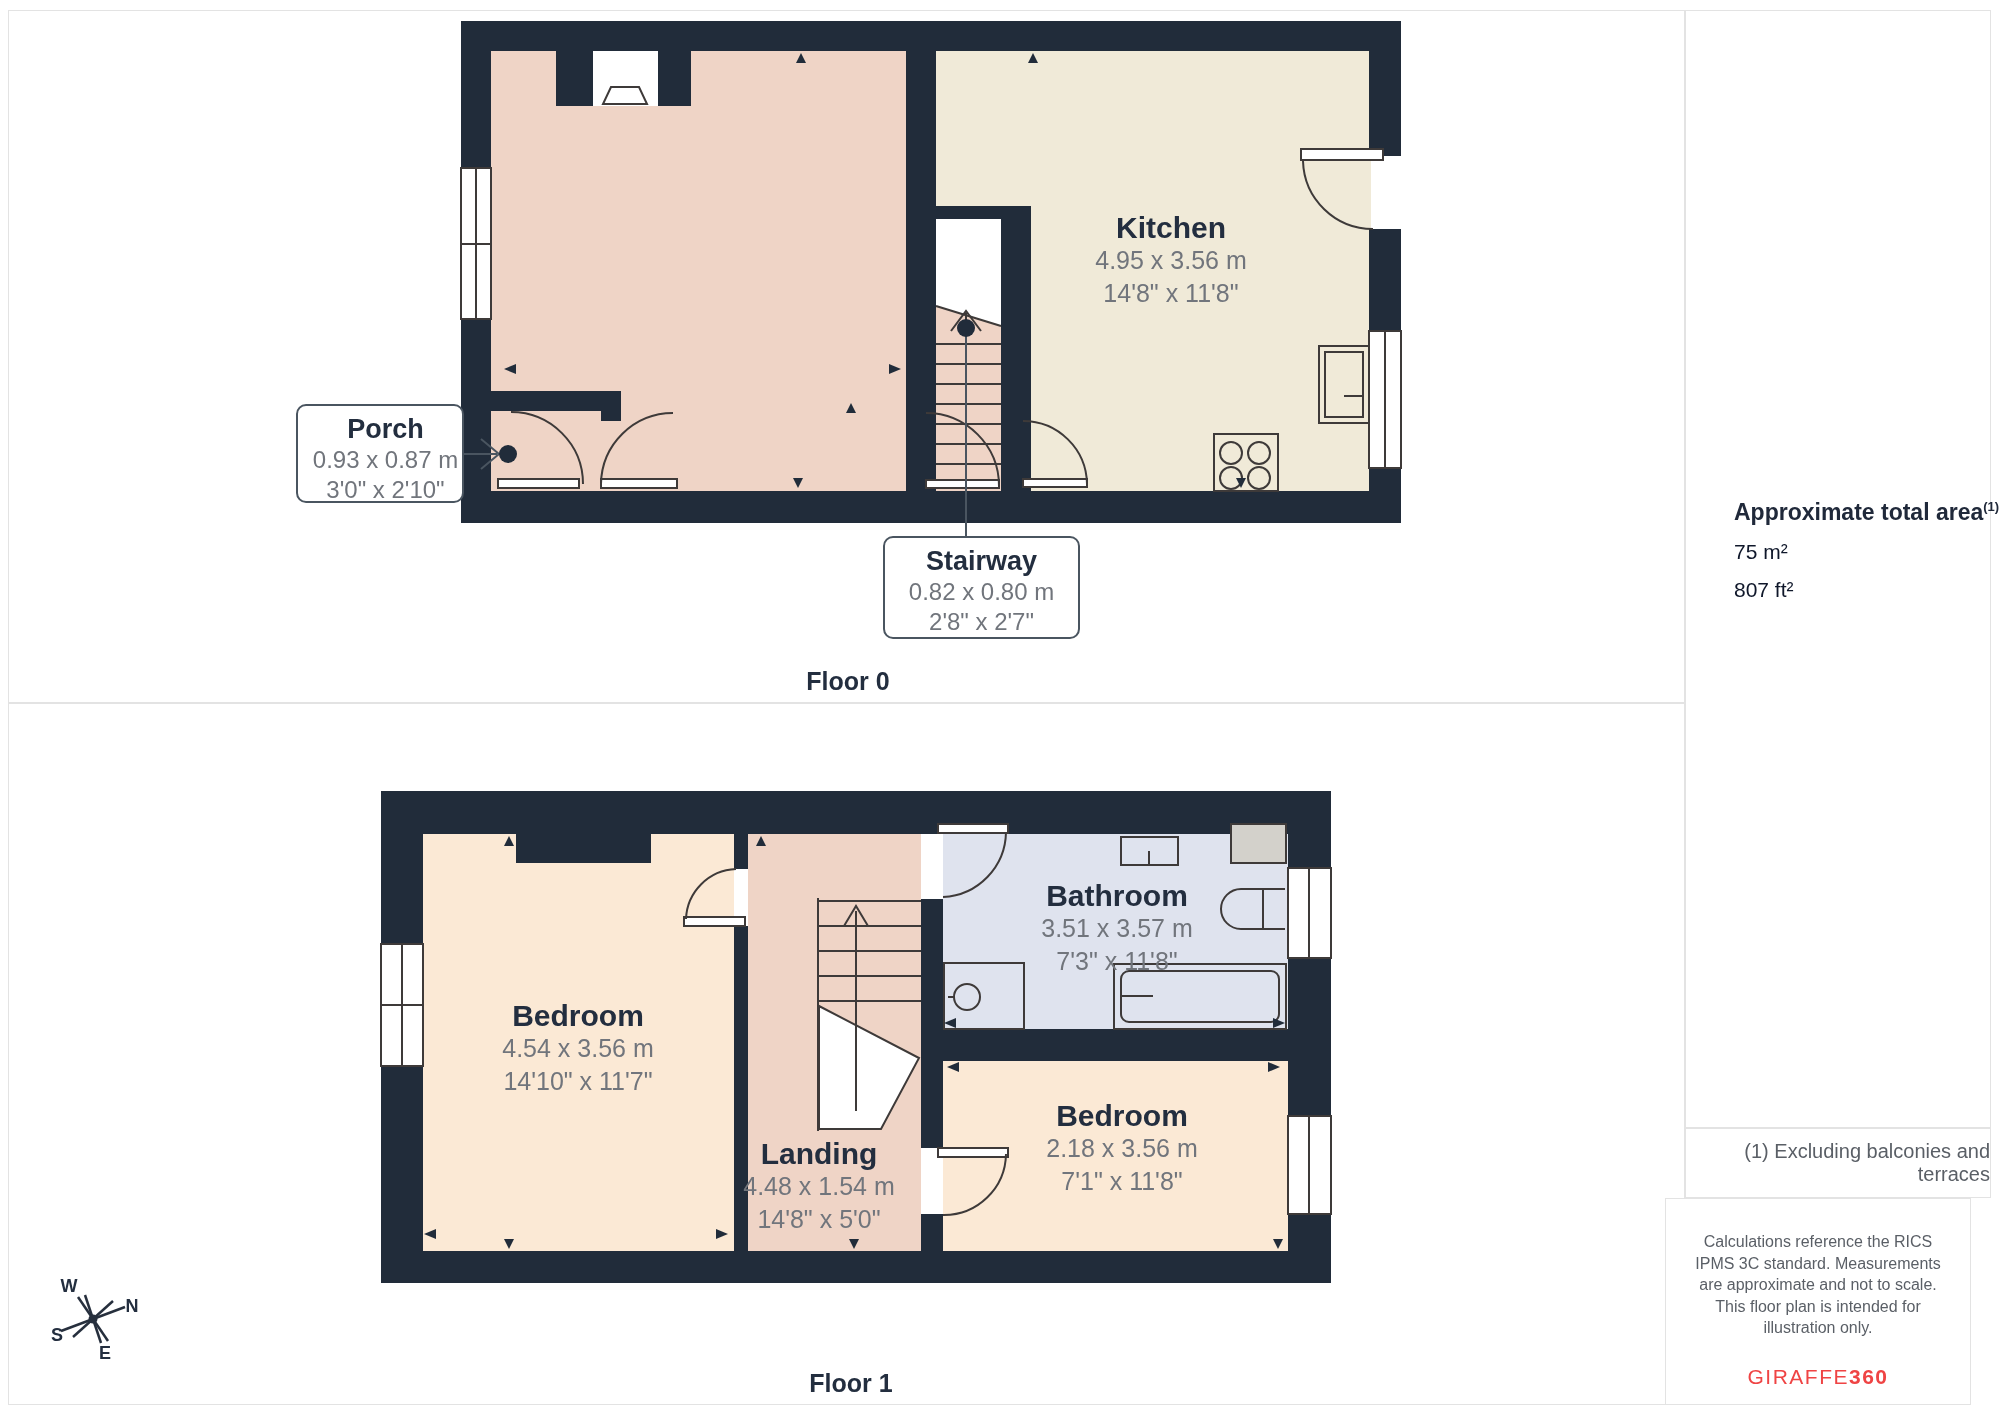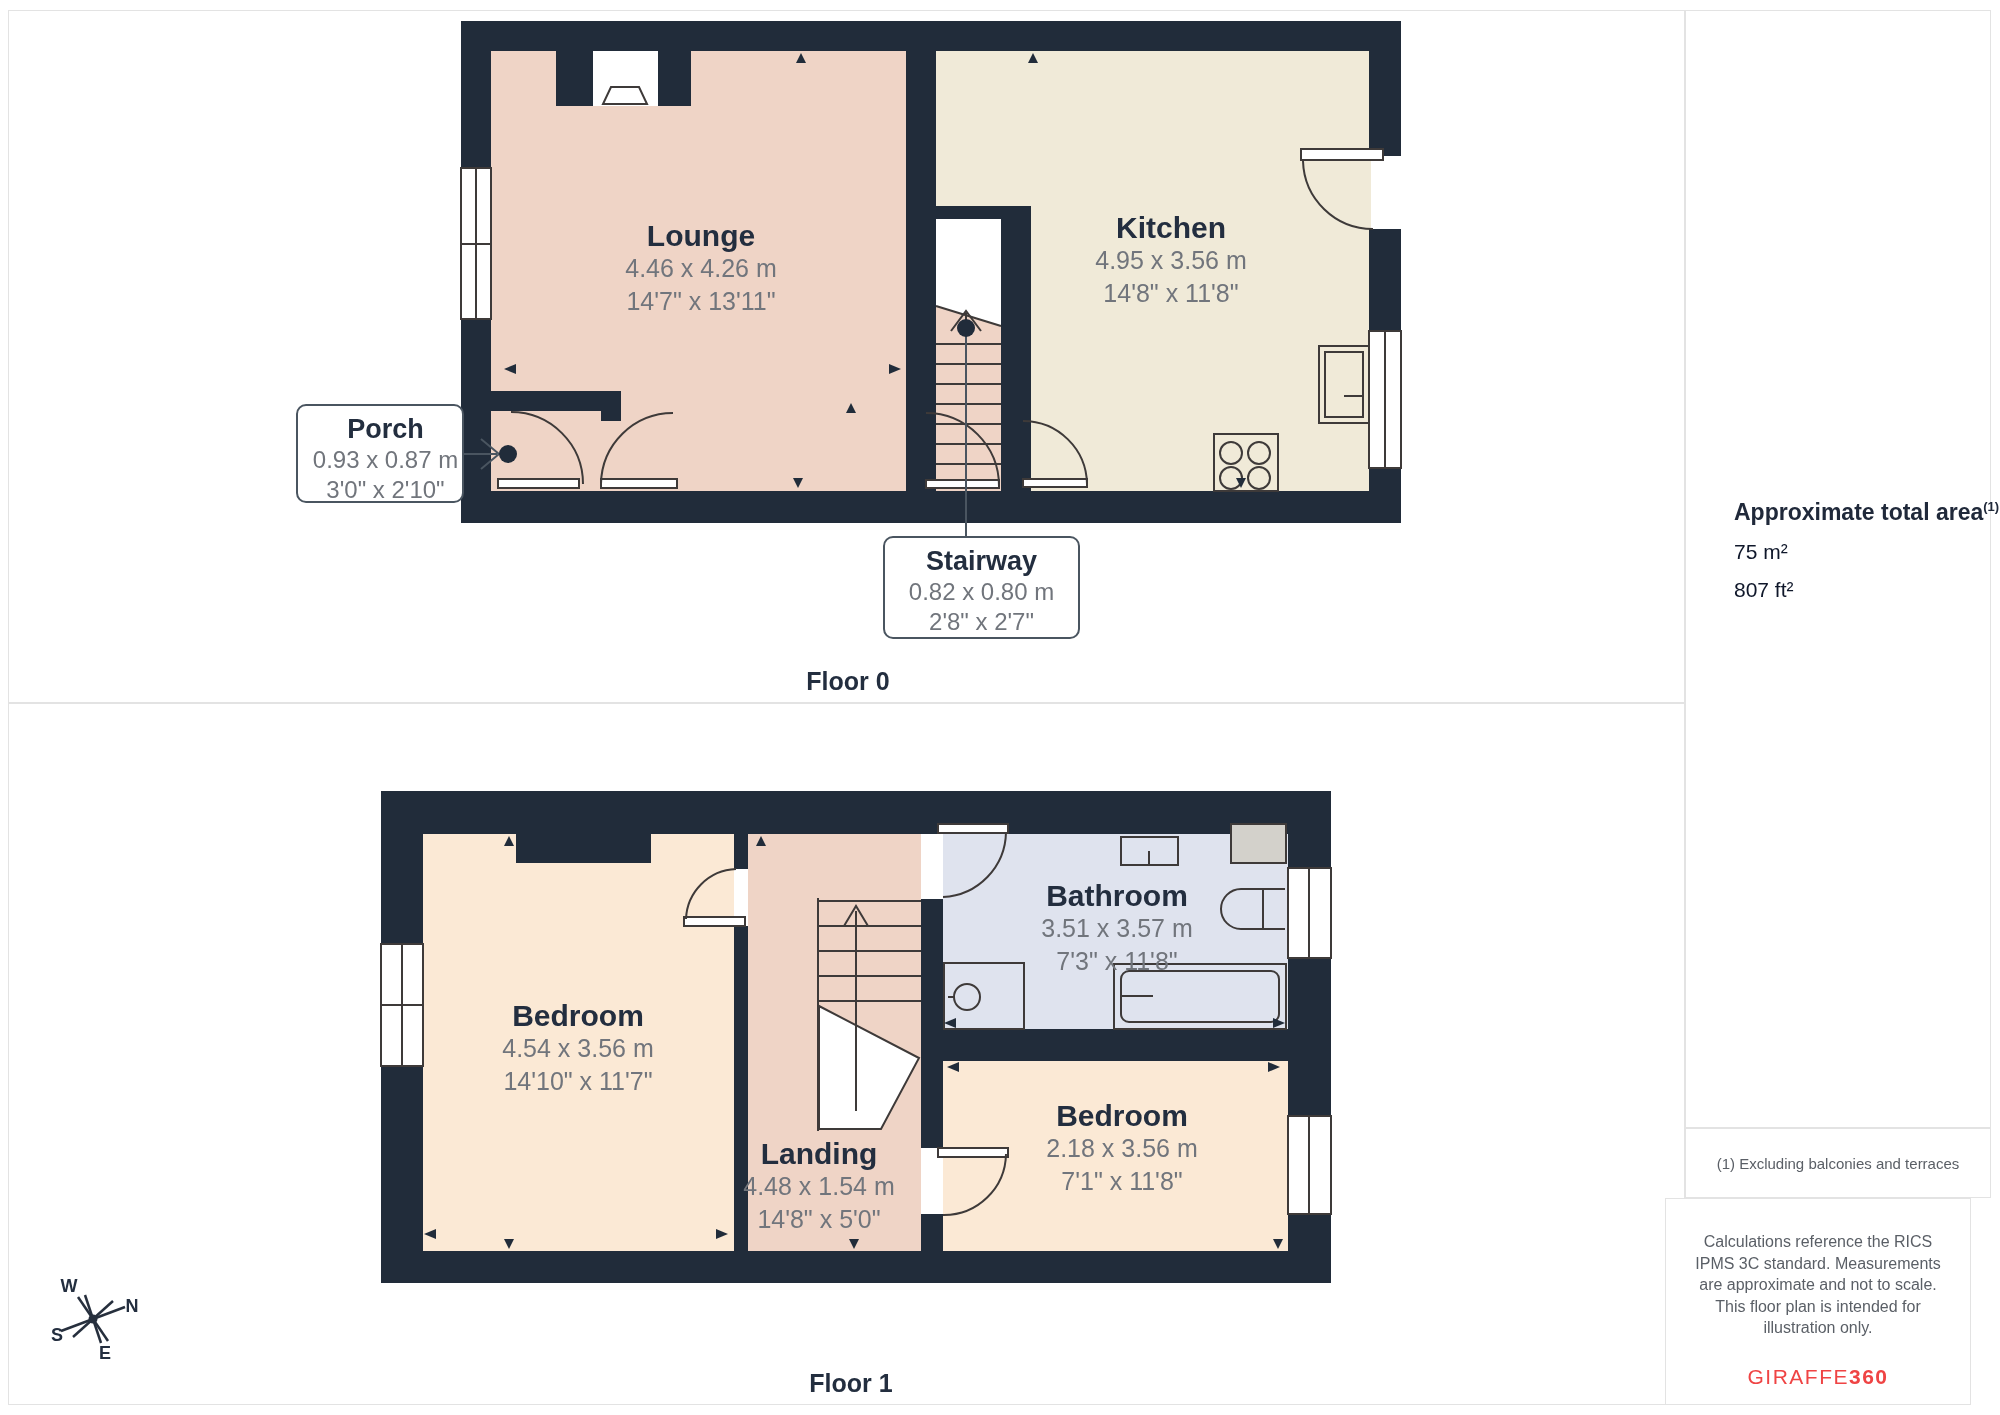--- a/index.html
+++ b/index.html
@@ -17,21 +17,21 @@
   .room-label .rd{font-size:25px;color:#71757c;line-height:1.3;}
   .callout{position:absolute;background:#fff;border:2px solid #4a5560;border-radius:10px;
     text-align:center;box-sizing:border-box;padding-top:8px;}
   .callout .rn{font-size:27px;font-weight:bold;color:#232e3f;line-height:1.15;}
   .callout .rd{font-size:24px;color:#71757c;line-height:1.25;}
   .floor-caption{position:absolute;transform:translateX(-50%);font-size:25px;font-weight:bold;color:#232e3f;}
   .area-block{position:absolute;top:488px;left:0;width:100%;text-align:left;margin-left:48px;}
   .area-title{font-size:23px;font-weight:bold;color:#20293a;}
   .area-title sup{font-size:13px;}
   .area-val{font-size:21px;color:#0f172a;margin-top:14px;}
-  .small-note{font-size:15px;color:#5a5f66;text-align:left;}
+  .small-note{font-size:20px;color:#5a5f66;text-align:right;}
   .disclaimer{width:262px;margin:32px auto 0 auto;font-size:16px;color:#5a5f66;text-align:center;line-height:1.35;}
   .brand{margin-top:26px;text-align:center;font-size:21px;color:#ef4444;letter-spacing:1.5px;}
   .brand .b{font-weight:bold;}
   .compass-label{font-size:18px;font-weight:bold;fill:#232e3f;}
 </style>
 </head>
 <body>
 
 <div class="page">
 
@@ -138,25 +138,20 @@
         <path d="M 795 62 L 805 62 L 800 52 Z"></path>
         <path d="M 1027 62 L 1037 62 L 1032 52 Z"></path>
         <path d="M 515 363 L 515 373 L 503 368 Z"></path>
         <path d="M 888 363 L 888 373 L 900 368 Z"></path>
         <path d="M 792 477 L 802 477 L 797 487 Z"></path>
         <path d="M 1235 477 L 1245 477 L 1240 487 Z"></path>
         <path d="M 845 412 L 855 412 L 850 402 Z"></path>
       </g>
     </svg>
 
-    <div class="room-label" style="left:692px;top:208px;">
-      <div class="rn">Lounge</div>
-      <div class="rd">4.46 x 4.26 m</div>
-      <div class="rd">14'7" x 13'11"</div>
-    </div>
     <div class="room-label" style="left:1162px;top:200px;">
       <div class="rn">Kitchen</div>
       <div class="rd">4.95 x 3.56 m</div>
       <div class="rd">14'8" x 11'8"</div>
     </div>
     <div class="callout" style="left:287px;top:393px;width:168px;height:99px;padding-left:11px;">
       <div class="rn">Porch</div>
       <div class="rd">0.93 x 0.87 m</div>
       <div class="rd">3'0" x 2'10"</div>
     </div>

